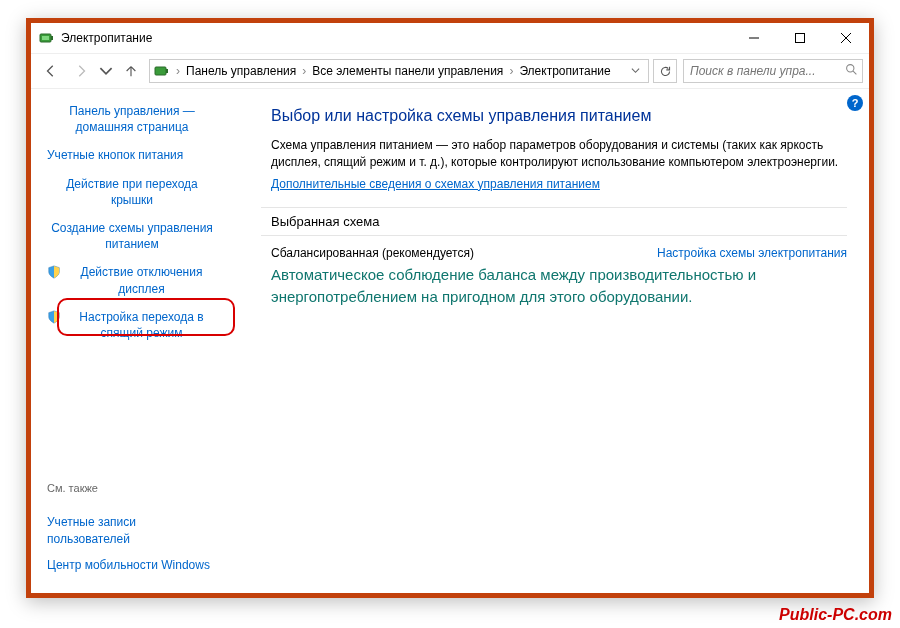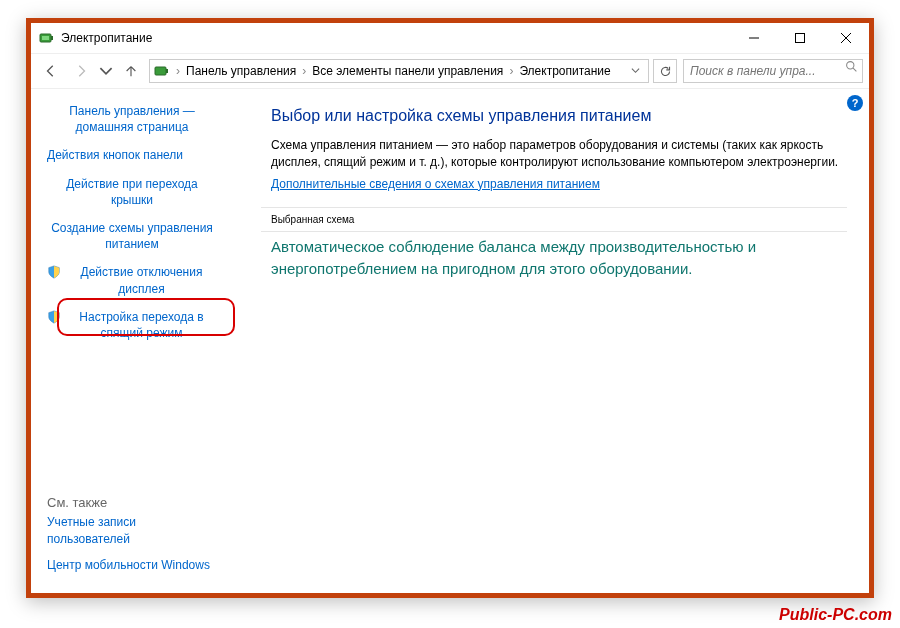--- a/index.html
+++ b/index.html
@@ -88,21 +88,21 @@
   }
   .refresh-btn {
     width: 24px; height: 24px;
     border: 1px solid #ccc;
     display:flex; align-items:center; justify-content:center;
     margin-right: 4px;
   }
   .search-box {
     width: 180px; height: 24px;
     border: 1px solid #ccc;
-    display: flex; 
+    display: flex; align-items: center;
     padding: 0 4px;
     gap: 4px;
   }
   .search-box input {
     border: none; outline: none;
     font-size: 12px; font-style: italic; color: #888;
     flex: 1;
     min-width: 0;
   }
   
@@ -127,21 +127,21 @@
     cursor: pointer;
     display: flex;
     align-items: flex-start;
     gap: 5px;
     text-align: center;
   }
   .side-link.no-icon { padding-left: 0; }
   .side-link .link-icon { width: 14px; height: 14px; flex-shrink:0; margin-top:1px;}
   .side-spacer { flex: 1; }
   .side-footer-header {
-    color: #666; font-size: 13px; margin-bottom: 4px;
+    color: #666; font-size: 11px; margin-bottom: 20px;
   }
   .side-footer-link {
     color: #0066cc; font-size: 12px; margin-bottom: 10px;
     line-height: 1.35;
     cursor: pointer;
   }
   .highlight-box {
     position: absolute;
     border: 2.5px solid #d80000;
     border-radius: 10px;
@@ -167,21 +167,21 @@
   .main a.inline-link {
     color: #0066cc;
     text-decoration: underline;
     cursor: pointer;
   }
   .section-header {
     margin-top: 14px;
     padding: 6px 0 6px 10px;
     border-top: 1px solid #e5e5e5;
     border-bottom: 1px solid #e5e5e5;
-    font-size: 10px;
+    font-size: 13px;
     margin-left: -10px;
   }
   .plan-row {
     margin-top: 10px;
     display: flex;
     align-items: flex-start;
   }
   .plan-name { font-size: 12px; }
   .plan-settings-link {
     margin-left: auto;
@@ -311,21 +311,21 @@
     </div>
   </div>
 
   <div class="content">
 
     <div class="sidebar">
       <div class="side-link no-icon">
         <span>Панель управления — домашняя страница</span>
       </div>
       <div class="side-link no-icon">
-        <span>Действия кнопок панели</span>
+        <span>Учетные кнопок питания</span>
       </div>
       <div class="side-link no-icon">
         <span>Действие при перехода крышки</span>
       </div>
       <div class="side-link no-icon">
         <span>Создание схемы управления питанием</span>
       </div>
       <div class="side-link">
         <span class="link-icon">
           <svg viewBox="0 0 16 16">
@@ -358,19 +358,23 @@
       <div class="help-badge">
         <span>?</span>
       </div>
 
       <h1>Выбор или настройка схемы управления питанием</h1>
       <p>Схема управления питанием — это набор параметров оборудования и системы (таких как яркость дисплея, спящий режим и т. д.), которые контролируют использование компьютером электроэнергии.</p>
       <p><a class="inline-link">Дополнительные сведения о схемах управления питанием</a></p>
 
       <div class="section-header">Выбранная схема</div>
 
+      <div class="plan-row">
+        <span class="plan-name">Сбалансированная (рекомендуется)</span>
+        <span class="plan-settings-link">Настройка схемы электропитания</span>
+      </div>
       <div class="plan-desc">Автоматическое соблюдение баланса между производительностью и энергопотреблением на пригодном для этого оборудовании.</div>
     </div>
 
   </div>
 </div>
 
 <div class="watermark">Public-PC.com</div>
 
 </body></html>

